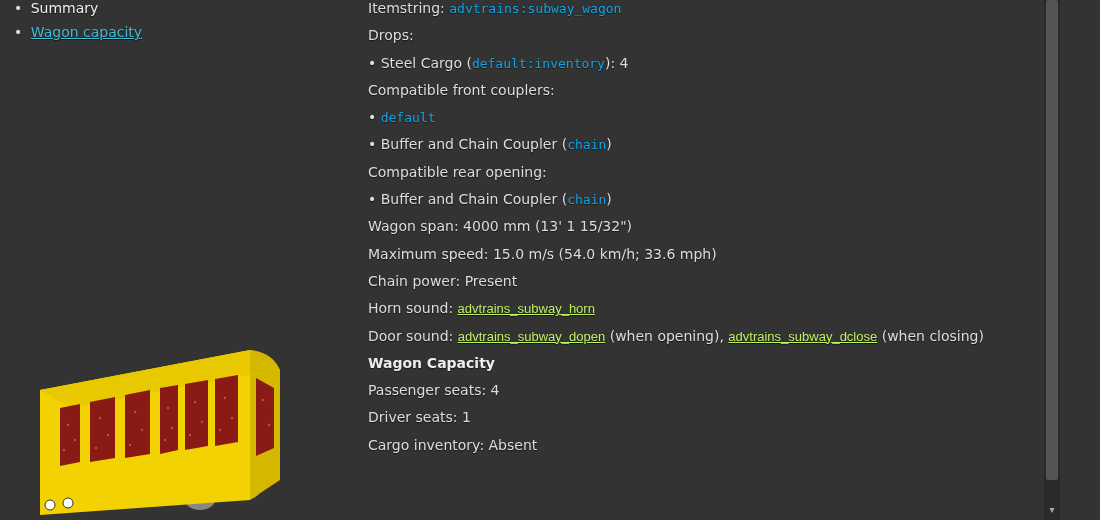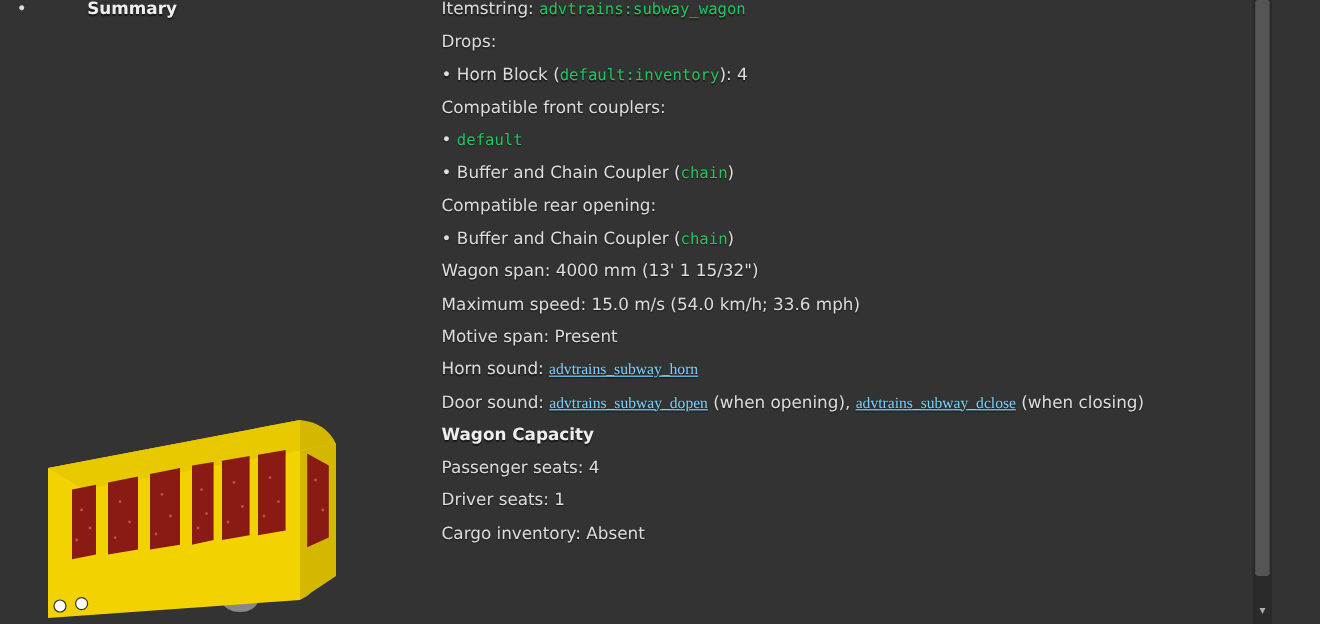--- a/index.html
+++ b/index.html
@@ -69,24 +69,23 @@
   .bullet {
     color: #ddd;
     margin-right: 4px;
   }
   .toc-link {
     color: #3fbcd6;
     text-decoration: underline;
     text-shadow: 0 1px 1px rgba(0,0,0,0.6);
   }
   .toc-strong {
-    font-weight: bold;
+    font-weight: normal;
     color: #eee;
     text-shadow: 0 1px 1px rgba(0,0,0,0.6);
-    margin-left: 42px;
   }
   .wagon-illustration {
     position: absolute;
     left: 20px;
     top: 330px;
     width: 280px;
     height: 190px;
   }
   .content {
     position: absolute;
@@ -95,45 +94,49 @@
     width: 660px;
     line-height: 1.95;
     text-shadow: 0 1px 1px rgba(0,0,0,0.55);
   }
   .content p {
     margin: 0;
   }
   .mono {
     font-family: "DejaVu Sans Mono", "Liberation Mono", monospace;
     font-size: 13px;
-    color: #22c55e;
+    color: #0ea5e9;
   }
   a.inline-link {
-    color: #7dd3fc;
+    color: #bef264;
     text-decoration: underline;
-    font-family: Liberation Serif, serif;
+    font-family: Liberation Sans, sans-serif;
     font-size: 13px;
   }
   .section-heading {
     font-weight: bold;
     color: #eee;
     margin-top: 24px;
   }
 </style>
 </head>
 <body>
 
 <div class="right-edge"></div>
 
 <div class="viewport">
 
   <div class="sidebar">
     <div class="toc-item">
       <span class="bullet">•</span>
       <span class="toc-strong">Summary</span>
+    </div>
+    <div class="toc-item">
+      <span class="bullet">•</span>
+      <a href="#" class="toc-link">Wagon capacity</a>
     </div>
   </div>
 
   <div class="wagon-illustration">
     <svg viewBox="0 0 280 190" width="280" height="190">
 
       <ellipse cx="180" cy="170" rx="15" ry="10" fill="#888"></ellipse>
       <ellipse cx="225" cy="160" rx="15" ry="10" fill="#888"></ellipse>
 
       <polygon points="230,20 260,40 260,150 230,170" fill="#d4b800"></polygon>
@@ -182,36 +185,36 @@
       <ellipse cx="48" cy="173" rx="5" ry="5" fill="#fff" stroke="#333" stroke-width="1"></ellipse>
     </svg>
   </div>
 
   <div class="content">
     <p>
       <span>Itemstring: </span><span class="mono">advtrains:subway_wagon</span>
     </p>
     <p>Drops:</p>
     <p>
-      <span>• Horn Block (</span><span class="mono">default:inventory</span><span>): 4</span>
+      <span>• Steel Cargo (</span><span class="mono">default:inventory</span><span>): 4</span>
     </p>
     <p>Compatible front couplers:</p>
     <p>
       <span>• </span><span class="mono">default</span>
     </p>
     <p>
       <span>• Buffer and Chain Coupler (</span><span class="mono">chain</span><span>)</span>
     </p>
     <p>Compatible rear opening:</p>
     <p>
       <span>• Buffer and Chain Coupler (</span><span class="mono">chain</span><span>)</span>
     </p>
     <p>Wagon span: 4000 mm (13' 1 15/32")</p>
     <p>Maximum speed: 15.0 m/s (54.0 km/h; 33.6 mph)</p>
-    <p>Motive span: Present</p>
+    <p>Chain power: Present</p>
     <p>
       <span>Horn sound: </span><a href="#" class="inline-link">advtrains_subway_horn</a>
     </p>
     <p>
       <span>Door sound: </span><a href="#" class="inline-link">advtrains_subway_dopen</a><span> (when opening), </span><a href="#" class="inline-link">advtrains_subway_dclose</a><span> (when closing)</span>
     </p>
 
     <p class="section-heading">Wagon Capacity</p>
     <p>Passenger seats: 4</p>
     <p>Driver seats: 1</p>

